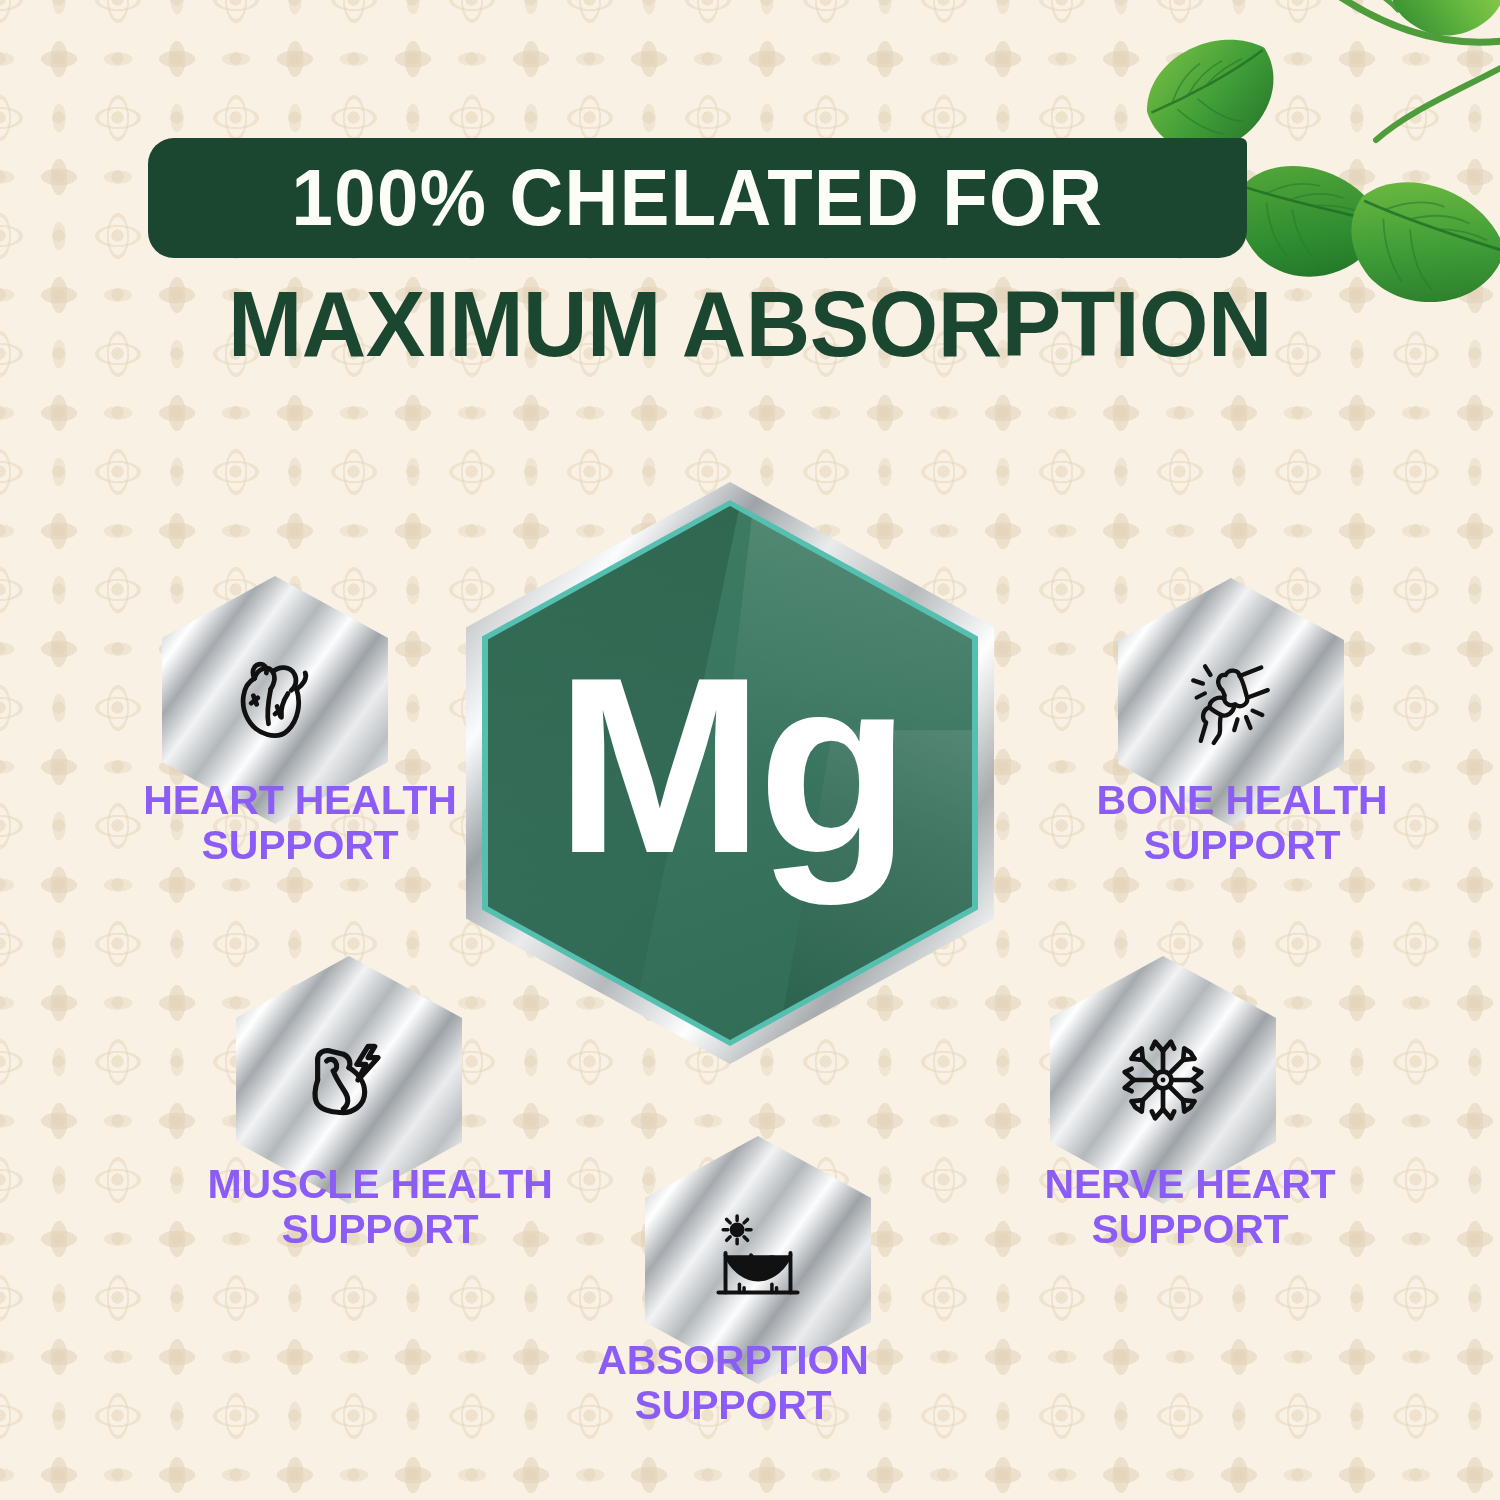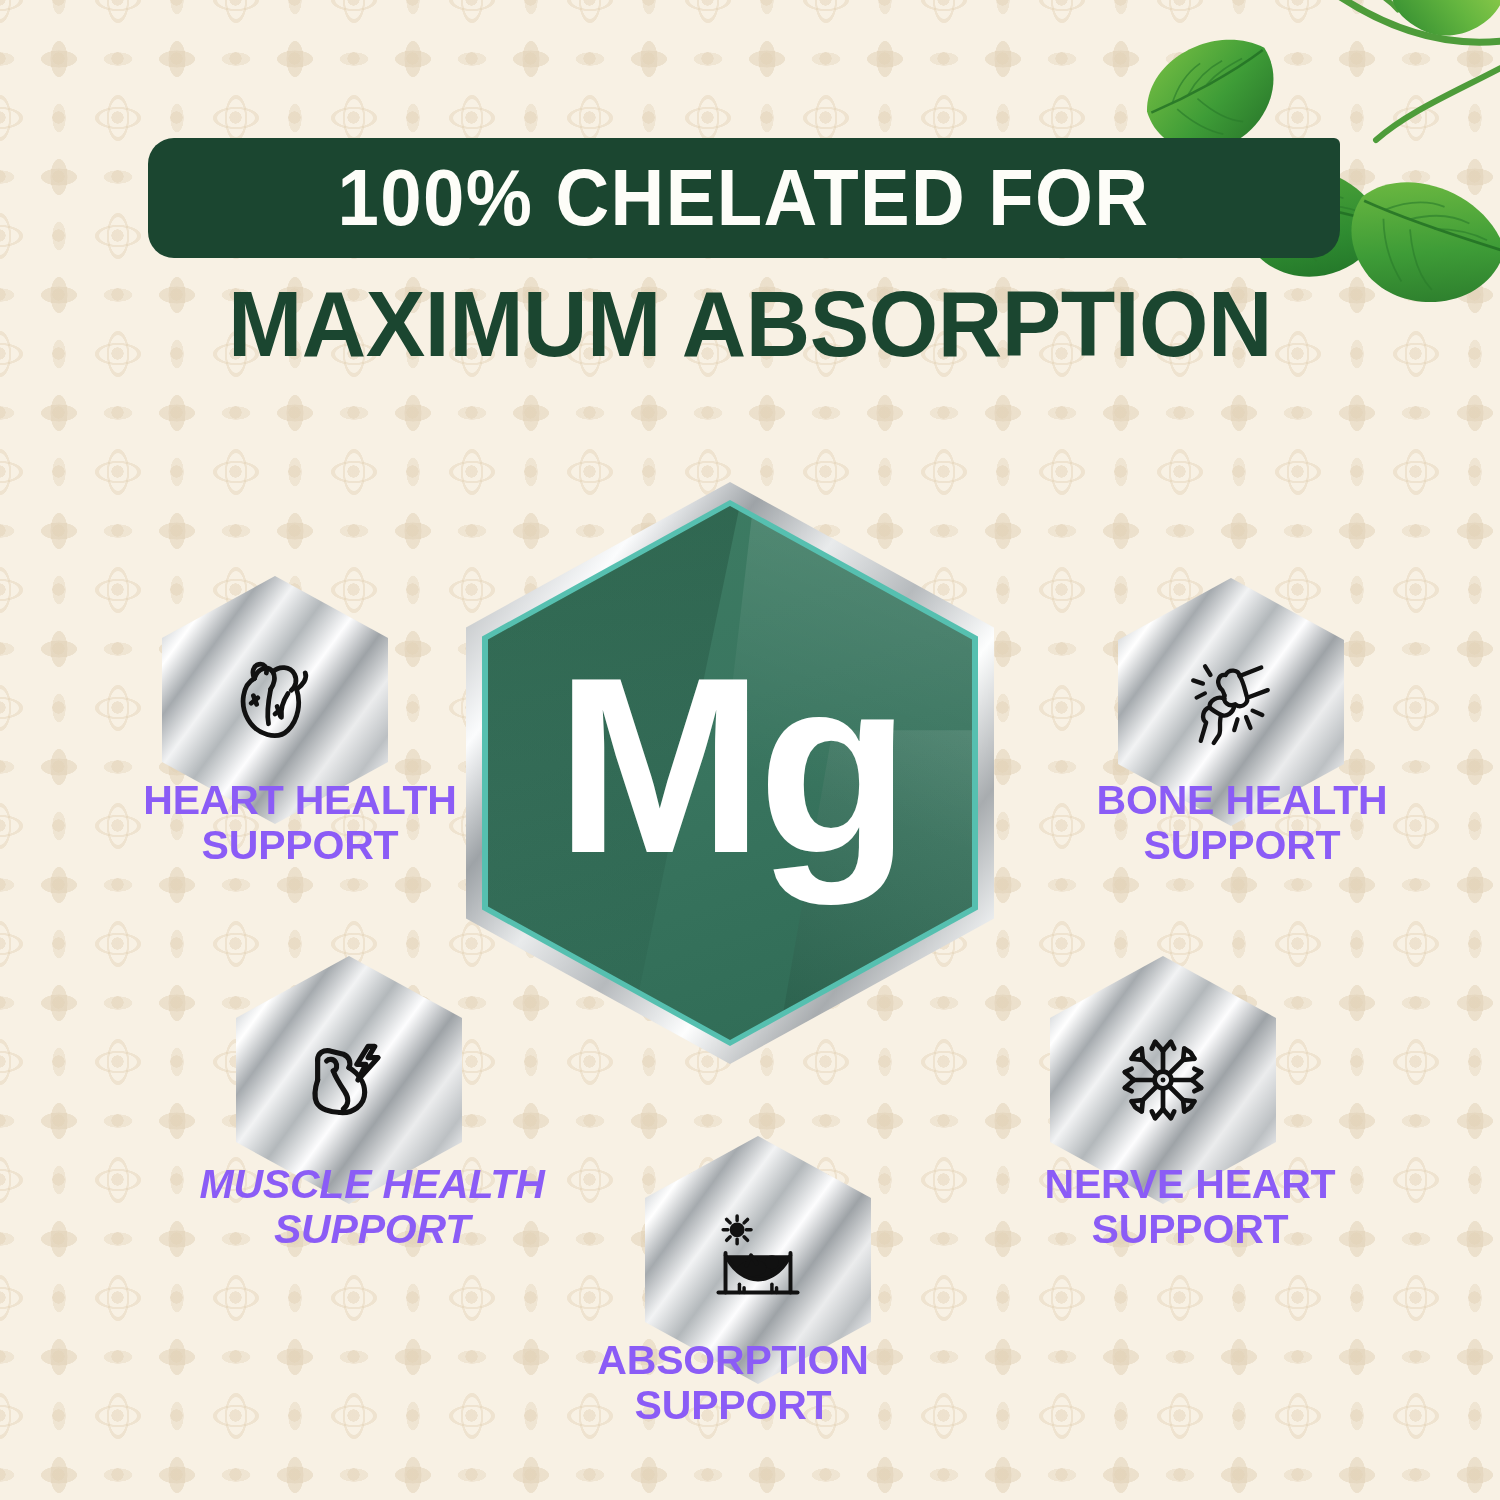--- a/index.html
+++ b/index.html
@@ -46,21 +46,21 @@
     position:absolute;
     top:-30px; right:-20px;
     width:440px; height:400px;
     pointer-events:none;
   }
 
   
   #banner {
     position:absolute;
     left:148px; top:138px;
-    width:1192px; height:120px;
+    width:1099px; height:120px;
     background:#1b4630;
     border-radius:26px 6px 28px 26px;
     display:flex; align-items:center; justify-content:center;
   }
   #banner-text {
     color:#fdfdf8;
     font-size:80px;
     font-weight:bold;
     letter-spacing:1.5px;
     line-height:1;
@@ -165,21 +165,21 @@
   }
 
   
   #badge-heart       { left:162px;  top:576px; }
   #label-heart       { left:20px;   top:778px;  width:560px; }
 
   #badge-bone        { left:1118px; top:578px; }
   #label-bone        { left:962px;  top:778px;  width:560px; }
 
   #badge-muscle      { left:236px;  top:956px; }
-  #label-muscle      { left:72px;   top:1162px; width:600px;font-style:italic; }
+  #label-muscle      { left:80px;   top:1162px; width:600px; }
 
   #badge-nerve       { left:1050px; top:956px; }
   #label-nerve       { left:890px;  top:1162px; width:600px; }
 
   #badge-relax       { left:645px;  top:1136px; }
   #label-relax       { left:448px;  top:1338px; width:570px; }
 </style>
 </head>
 <body>
 

